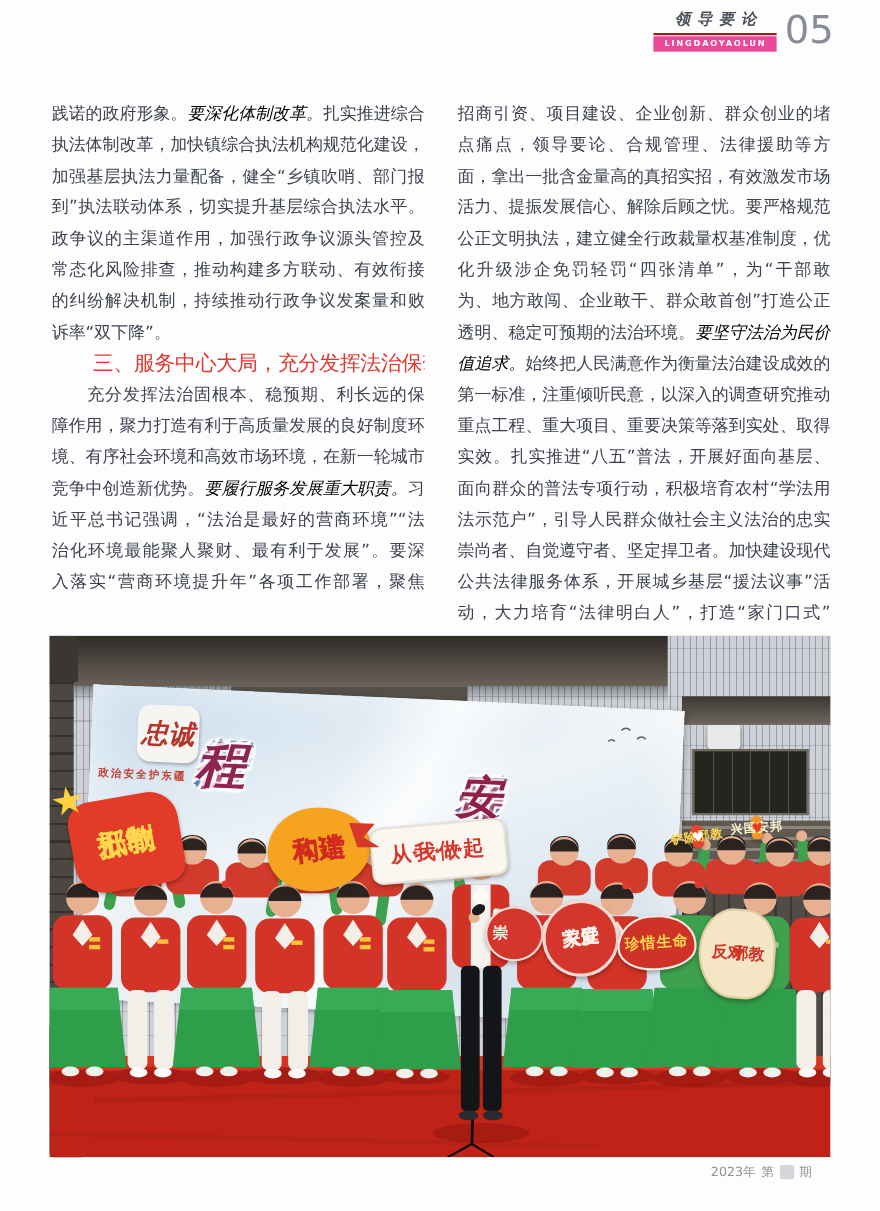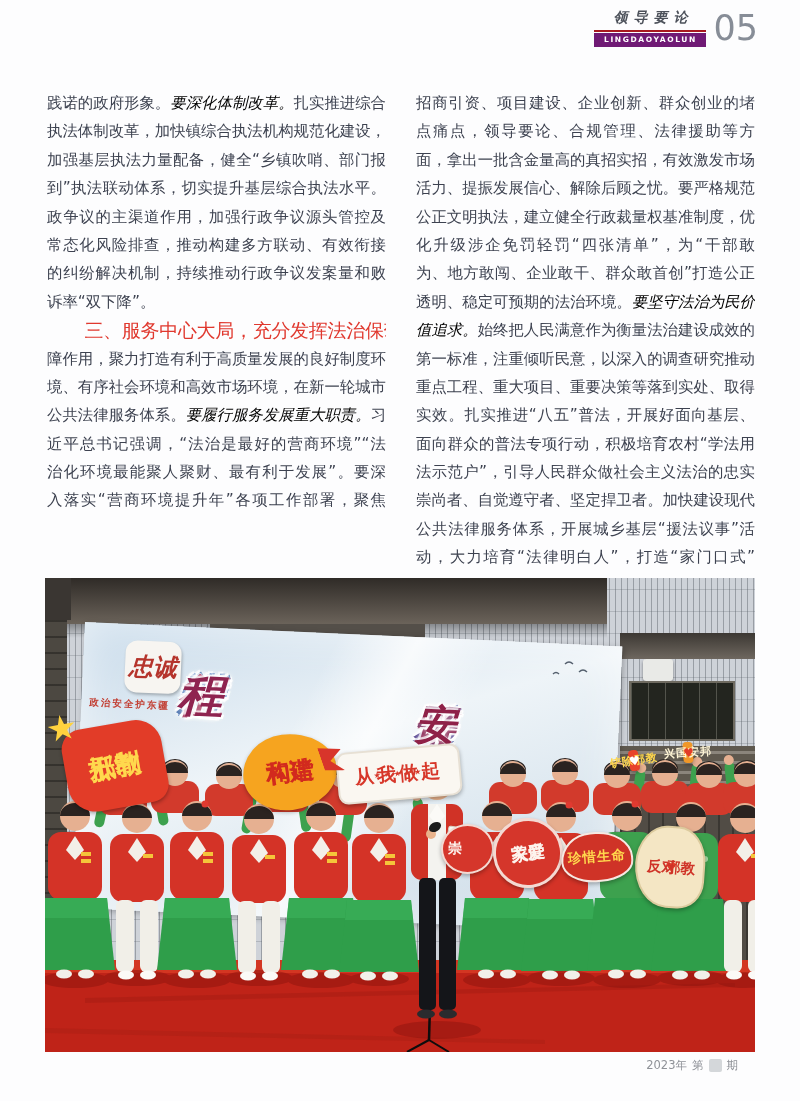--- a/index.html
+++ b/index.html
@@ -5,21 +5,21 @@
   html,body{margin:0;padding:0;background:#e8e8e8;}
   .page{position:relative;width:800px;height:1101px;background:#fdfdfe;margin:0 auto;overflow:hidden;
         font-family:"DejaVu Sans","Liberation Sans",sans-serif;}
 
   
   .header-block{position:absolute;top:9px;right:42px;display:flex;align-items:center;gap:7px;}
   .masthead{width:112px;text-align:center;}
   .masthead-cn{font-family:"DejaVu Serif","Liberation Serif",serif;font-style:italic;font-weight:bold;
                font-size:14px;letter-spacing:6px;color:#4c515a;white-space:nowrap;padding-left:6px;}
   .masthead-line{height:2px;background:#a8191f;margin-top:3px;}
-  .masthead-box{background:#701a75;color:#fff;font-size:7.5px;letter-spacing:1.6px;padding:2px 0 3px;margin-top:1px;
+  .masthead-box{background:#ec4899;color:#fff;font-size:7.5px;letter-spacing:1.6px;padding:2px 0 3px;margin-top:1px;
                 font-weight:bold;white-space:nowrap;overflow:hidden;}
   .page-number{font-size:35px;line-height:1;color:#878d97;margin-top:1px;}
 
   
   .columns{position:absolute;left:47px;top:89px;width:708px;display:flex;gap:30px;}
   .col{width:339px;overflow:hidden;}
   .tline{font-size:15.4px;height:28.4px;line-height:28.4px;color:#3d4250;
          text-align:justify;text-align-last:justify;white-space:nowrap;overflow:hidden;}
   .tline.end{text-align-last:left;}
   .seg-n{}
@@ -124,23 +124,24 @@
     <div class="col">
         <div class="tline"><span class="seg-n">践诺的政府形象。</span><span class="seg-b">要深化体制改革。</span><span class="seg-n">扎实推进综合</span></div>
         <div class="tline"><span class="seg-n">执法体制改革，加快镇综合执法机构规范化建设，</span></div>
         <div class="tline"><span class="seg-n">加强基层执法力量配备，健全“乡镇吹哨、部门报</span></div>
         <div class="tline"><span class="seg-n">到”执法联动体系，切实提升基层综合执法水平。</span></div>
         <div class="tline"><span class="seg-n">政争议的主渠道作用，加强行政争议源头管控及</span></div>
         <div class="tline"><span class="seg-n">常态化风险排查，推动构建多方联动、有效衔接</span></div>
         <div class="tline"><span class="seg-n">的纠纷解决机制，持续推动行政争议发案量和败</span></div>
         <div class="tline end"><span class="seg-n">诉率“双下降”。</span></div>
         <div class="tline end"><span class="seg-r">　　三、服务中心大局，充分发挥法治保驾护航作用</span></div>
+        <div class="tline"><span class="seg-n">　　充分发挥法治固根本、稳预期、利长远的保</span></div>
         <div class="tline"><span class="seg-n">障作用，聚力打造有利于高质量发展的良好制度环</span></div>
         <div class="tline"><span class="seg-n">境、有序社会环境和高效市场环境，在新一轮城市</span></div>
-        <div class="tline"><span class="seg-n">公共法律服务体系。</span><span class="seg-b">要履行服务发展重大职责。</span><span class="seg-n">习</span></div>
+        <div class="tline"><span class="seg-n">竞争中创造新优势。</span><span class="seg-b">要履行服务发展重大职责。</span><span class="seg-n">习</span></div>
         <div class="tline"><span class="seg-n">近平总书记强调，“法治是最好的营商环境”“法</span></div>
         <div class="tline"><span class="seg-n">治化环境最能聚人聚财、最有利于发展”。要深</span></div>
         <div class="tline"><span class="seg-n">入落实“营商环境提升年”各项工作部署，聚焦</span></div>
       </div>
     <div class="col">
         <div class="tline"><span class="seg-n">招商引资、项目建设、企业创新、群众创业的堵</span></div>
         <div class="tline"><span class="seg-n">点痛点，领导要论、合规管理、法律援助等方</span></div>
         <div class="tline"><span class="seg-n">面，拿出一批含金量高的真招实招，有效激发市场</span></div>
         <div class="tline"><span class="seg-n">活力、提振发展信心、解除后顾之忧。要严格规范</span></div>
         <div class="tline"><span class="seg-n">公正文明执法，建立健全行政裁量权基准制度，优</span></div>

